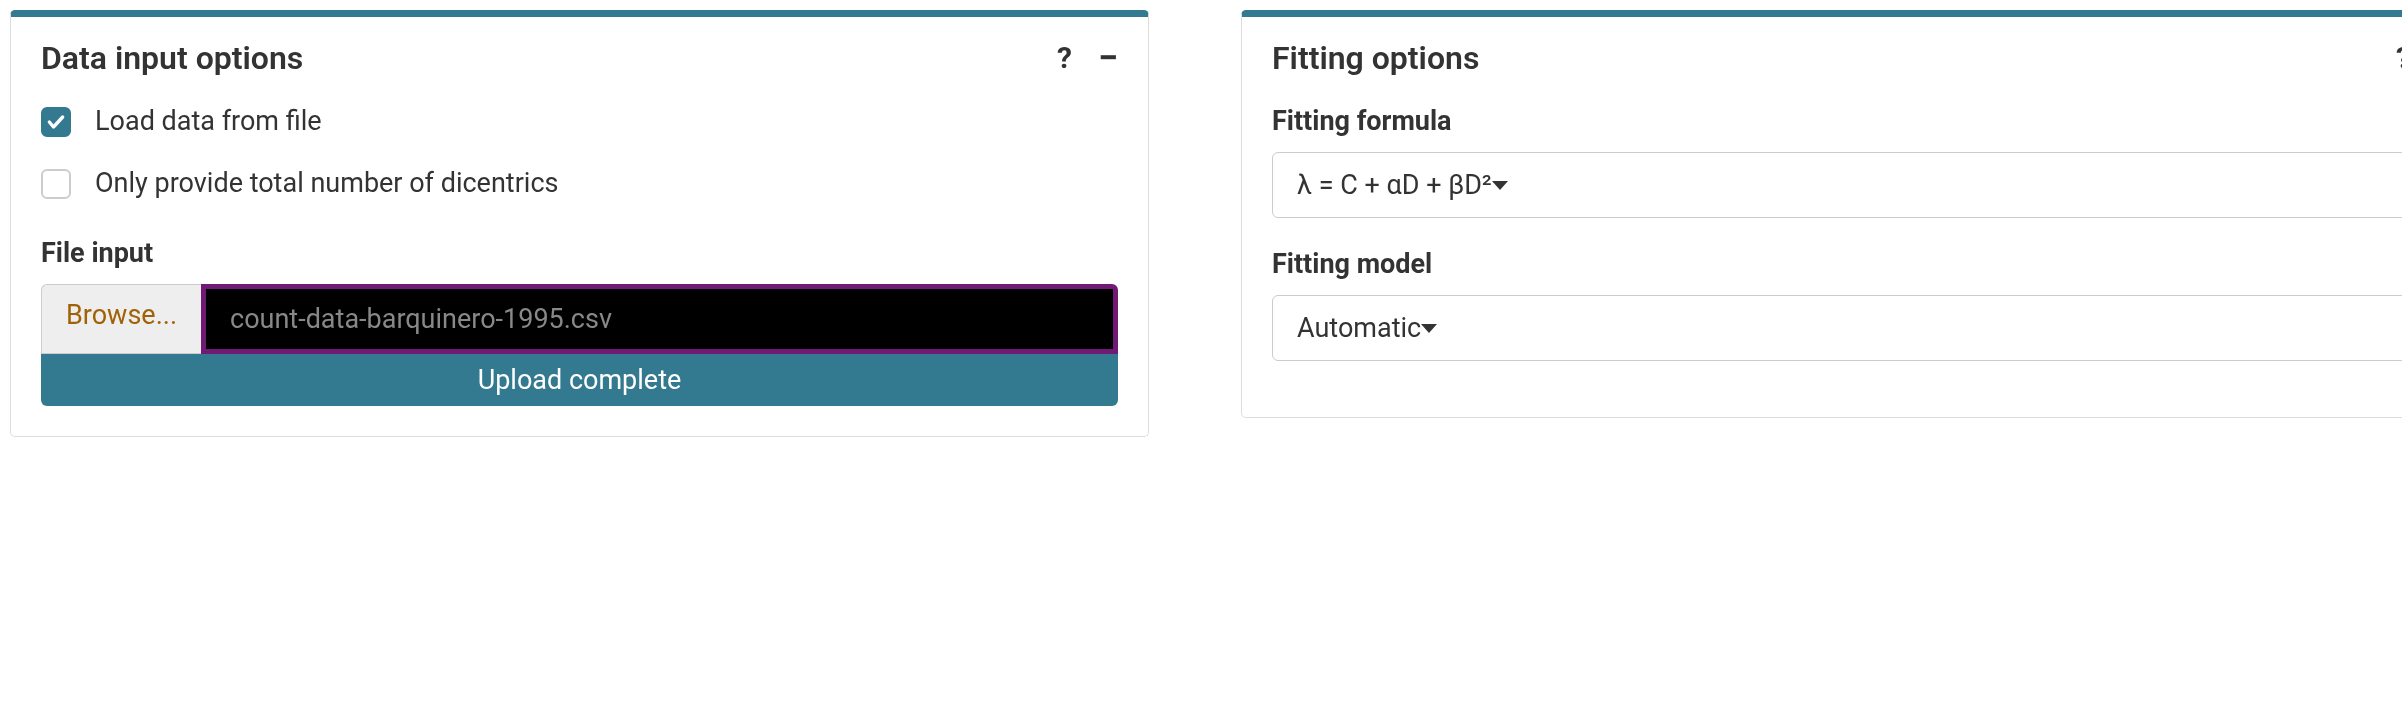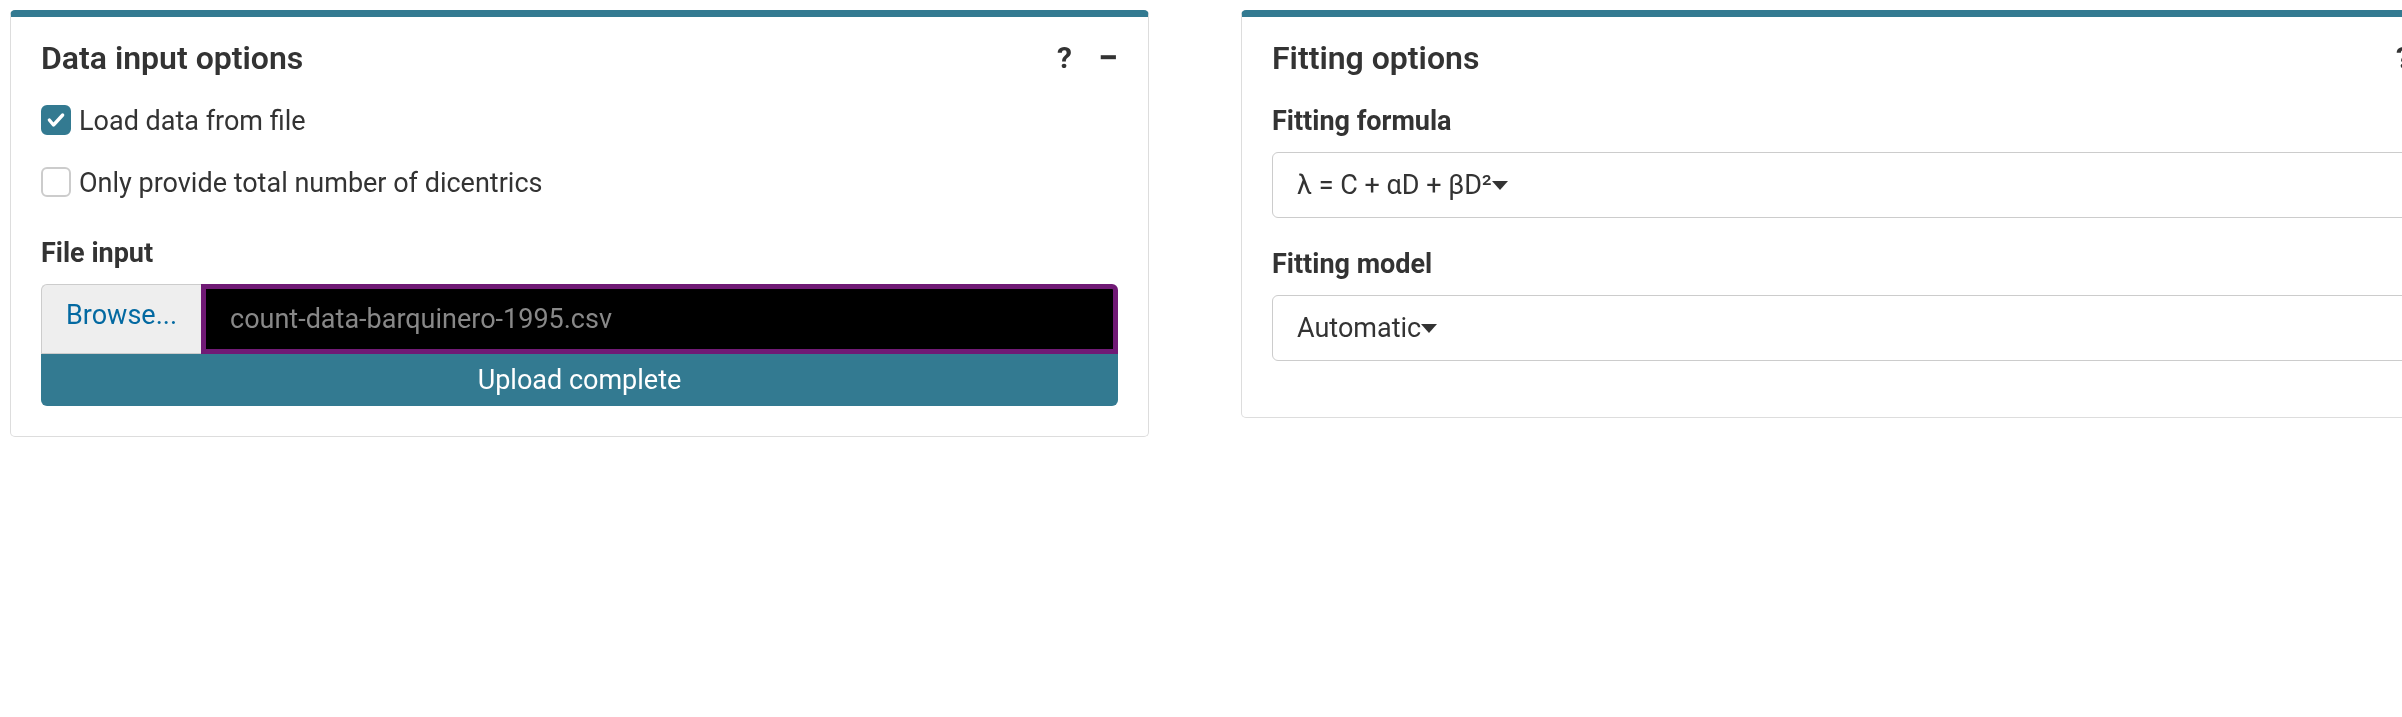--- a/index.html
+++ b/index.html
@@ -46,22 +46,22 @@
     color: #333;
     cursor: pointer;
     line-height: 1;
     user-select: none;
   }
   .panel-body {
     padding: 18px 30px 30px 30px;
   }
   .checkbox-row {
     display: flex;
-    align-items: flex-start;
-    gap: 8px;
+    align-items: flex-end;
+    gap: 24px;
     margin-bottom: 30px;
   }
   .checkbox {
     width: 30px;
     height: 30px;
     border-radius: 6px;
     border: 2px solid #ccc;
     display: flex;
     align-items: center;
     justify-content: center;
@@ -91,21 +91,21 @@
     display: flex;
     margin-bottom: 0;
   }
   .browse-btn {
     background: #eee;
     border: 1px solid #ccc;
     border-right: none;
     border-radius: 6px 0 0 0;
     padding: 14px 24px;
     font-size: 27px;
-    color: #0369a1;
+    color: #a16207;
     cursor: pointer;
   }
   .file-name {
     flex: 1;
     background: #000000;
     border: 5px solid #701a75;
     border-radius: 0 6px 0 0;
     padding: 14px 24px;
     font-size: 27px;
     color: #888;

